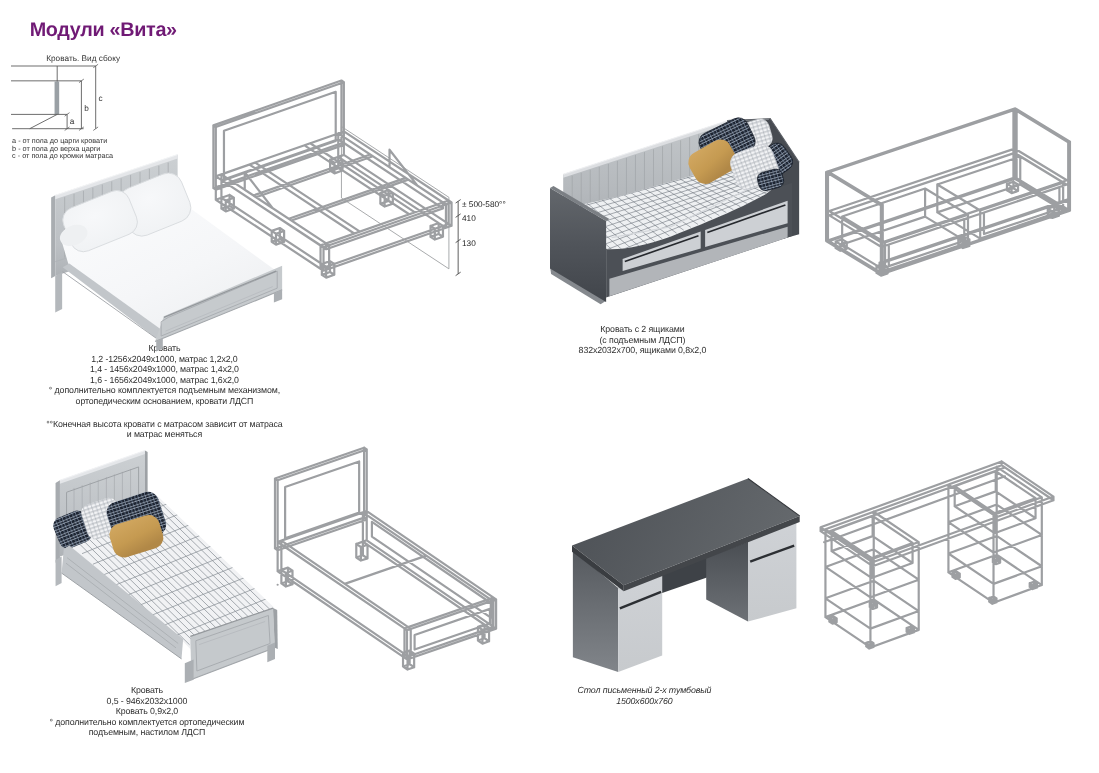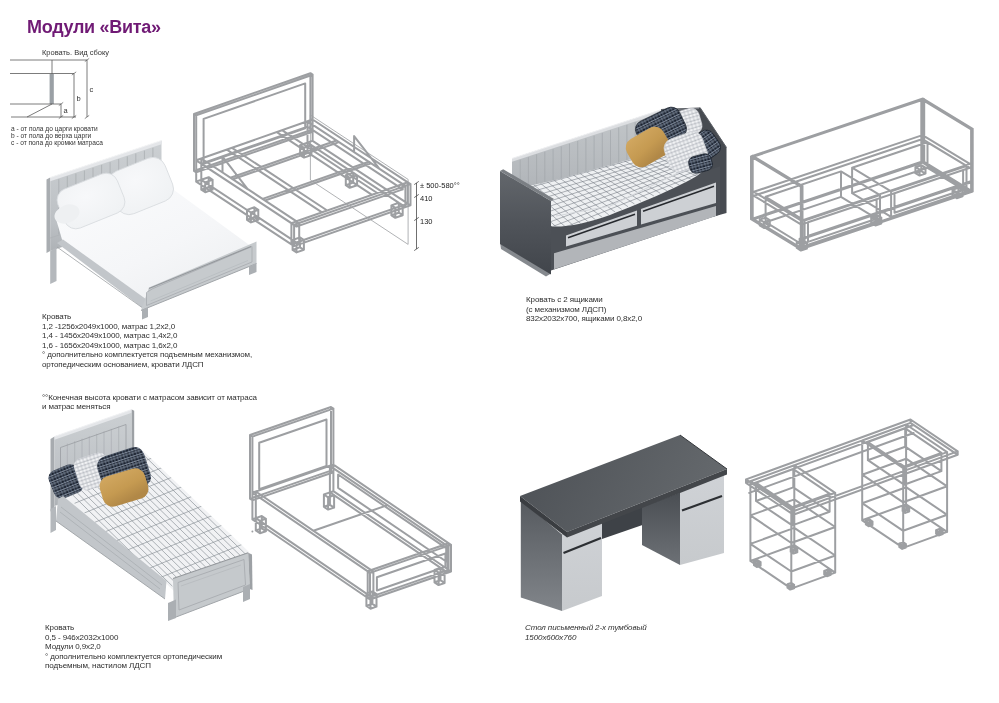--- a/index.html
+++ b/index.html
@@ -1,19 +1,19 @@
 <!DOCTYPE html>
 <html><head><meta charset="utf-8">
 <style>
 html,body{margin:0;padding:0;background:#fff;}
 body{width:999px;height:703px;position:relative;overflow:hidden;
  font-family:"Liberation Sans",sans-serif;color:#2b2b2b;}
 .abs{position:absolute;}
 .t8{font-size:8px;line-height:9.6px;color:#2e2e2e;letter-spacing:-0.1px;}
-.t8 p{margin:0;}
+.t8 p{margin:0;text-align:center;}
 svg{display:block;}
 </style></head><body>
 
 <div class="abs" style="left:27px;top:17px;font-size:18px;font-weight:bold;color:#701a75;letter-spacing:-0.3px;">Модули «Вита»</div>
 
 <div class="abs" style="left:10px;top:48px;font-size:7.5px;color:#333;margin-left:32px;">Кровать. Вид сбоку</div>
 
 <svg class="abs" style="left:0;top:40px" width="110" height="85" viewBox="0 0 110 85">
     <line x1="10" y1="20" x2="87" y2="20" stroke="#5a5a5a" stroke-width="0.8"></line>
     <line x1="10" y1="33.5" x2="74" y2="33.5" stroke="#5a5a5a" stroke-width="0.8"></line>
@@ -39,34 +39,34 @@
 <div class="abs" style="left:11px;top:124.5px;font-size:6.6px;line-height:7.3px;color:#333;">
 a - от пола до царги кровати<br>b - от пола до верха царги<br>c - от пола до кромки матраса</div>
 
 <div class="abs t8" style="left:42px;top:312px;">
 <p>Кровать</p>
 <p>1,2 -1256х2049х1000, матрас 1,2х2,0</p>
 <p>1,4 - 1456х2049х1000, матрас 1,4х2,0</p>
 <p>1,6 - 1656х2049х1000, матрас 1,6х2,0</p>
 <p>° дополнительно комплектуется подъемным механизмом,</p>
 <p>ортопедическим основанием, кровати ЛДСП</p>
-<p style="margin-top:23px">°°Конечная высота кровати с матрасом зависит от матраса</p>
+<p style="margin-top:11px">°°Конечная высота кровати с матрасом зависит от матраса</p>
 <p>и матрас меняться</p>
 </div>
 
 <div class="abs t8" style="left:526px;top:295px;">
 <p>Кровать с 2 ящиками</p>
-<p>(с механизмом ЛДСП)</p>
+<p>(с подъемным ЛДСП)</p>
 <p>832х2032х700, ящиками 0,8х2,0</p>
 </div>
 
 <div class="abs t8" style="left:45px;top:623px;">
 <p>Кровать</p>
 <p>0,5 - 946х2032х1000</p>
-<p>Модули 0,9х2,0</p>
+<p>Кровать 0,9х2,0</p>
 <p>° дополнительно комплектуется ортопедическим</p>
 <p>подъемным, настилом ЛДСП</p>
 </div>
 
 <div class="abs t8" style="left:525px;top:623px;font-style:italic;">
 <p>Стол письменный 2-х тумбовый</p>
 <p>1500х600х760</p>
 </div>
 <svg width="0" height="0" style="position:absolute">
     <defs>

